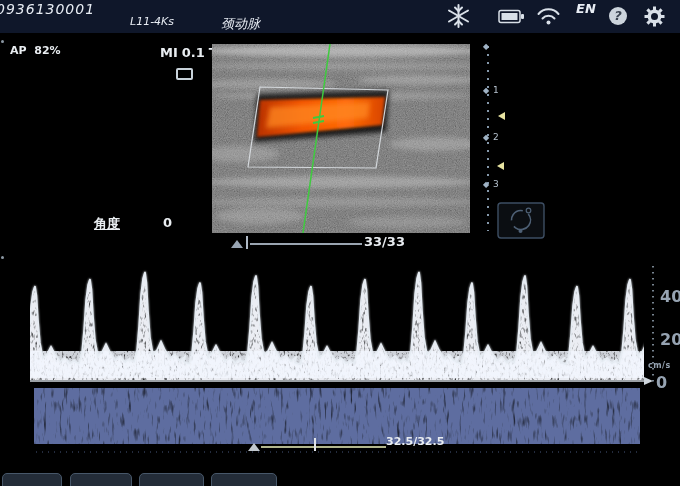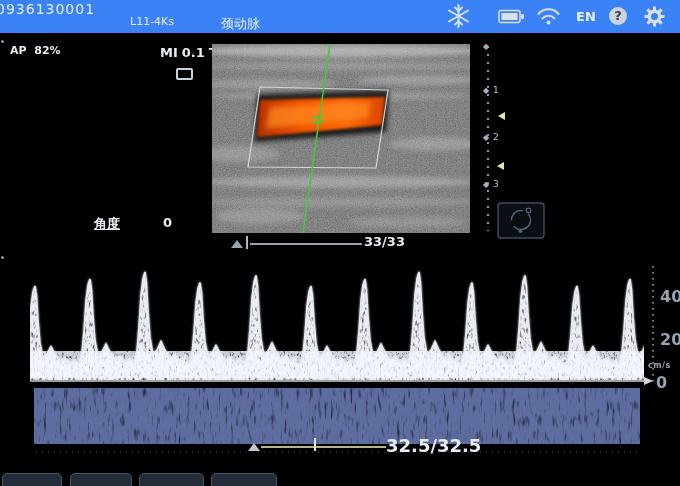--- a/index.html
+++ b/index.html
@@ -2,27 +2,27 @@
 <html><head>
 <meta charset="utf-8">
 <style>
   * { margin:0; padding:0; box-sizing:border-box; }
   html,body { width:680px; height:486px; background:#000; overflow:hidden;
               font-family:"DejaVu Sans","Liberation Sans",sans-serif; }
   #screen { position:relative; width:680px; height:486px; background:#000; overflow:hidden; }
   .abs { position:absolute; }
 
   
-  #header { left:0; top:0; width:680px; height:33px; background:#3b82f6; }
+  #header { left:0; top:0; width:680px; height:33px; background:#0f172a;font-style:italic; }
   .hdr-txt { color:#e8edf4; white-space:nowrap; }
   #device-id { left:-4px; top:1px; font-size:14px; letter-spacing:1px; }
   #probe-name { left:130px; top:15px; font-size:11px; }
   #exam-preset { left:221px; top:15px; font-size:13px; }
   #exam-datetime { left:252px; top:15px; font-size:13px; }
-  #lang-label { left:576px; top:9px; font-size:13px; font-weight:bold; }
+  #lang-label { left:576px; top:1px; font-size:13px; font-weight:bold; }
   .hicon { color:#d9e0e8; }
   #help-btn { left:609px; top:7px; width:18px; height:18px; border-radius:50%;
               background:#ccd4dc; color:#39424f; font-size:13px; font-weight:bold;
               text-align:center; line-height:18px; }
 
   
   .ovl { color:#e9edf1; font-weight:bold; white-space:nowrap; }
   #ap-row { left:10px; top:44px; font-size:11px; }
   #mi-row { left:160px; top:45px; font-size:13px; }
   #mi-row span { margin-right:4px; }
@@ -49,21 +49,21 @@
   
   .vlabel { color:#96a3b2; font-size:16px; font-weight:bold; }
   #vel-unit { font-size:8px; letter-spacing:0.5px; }
 
   
   #sweep-tri { left:248px; top:443px; width:0; height:0;
                border-left:6px solid transparent; border-right:6px solid transparent;
                border-bottom:8px solid #c2c8ce; }
   #sweep-line { left:261px; top:446px; width:125px; height:2px; background:#b2b68e; }
   #sweep-tick { left:314px; top:438px; width:2px; height:13px; background:#dfe3e8; }
-  #sweep-counter { left:386px; top:435px; font-size:18px;text-align:center; }
+  #sweep-counter { left:386px; top:435px; font-size:11px;text-align:center; }
 
   
   .soft-btn { top:473px; height:22px; background:#232c38; border:1px solid #475769;
               border-radius:5px; }
   #soft-btn-1 { left:2px;  width:60px; }
   #soft-btn-2 { left:70px; width:62px; }
   #soft-btn-3 { left:139px; width:65px; }
   #soft-btn-4 { left:211px; width:66px; }
 
   .tinydot { width:3px; height:3px; border-radius:50%; background:#8b97a3; }

